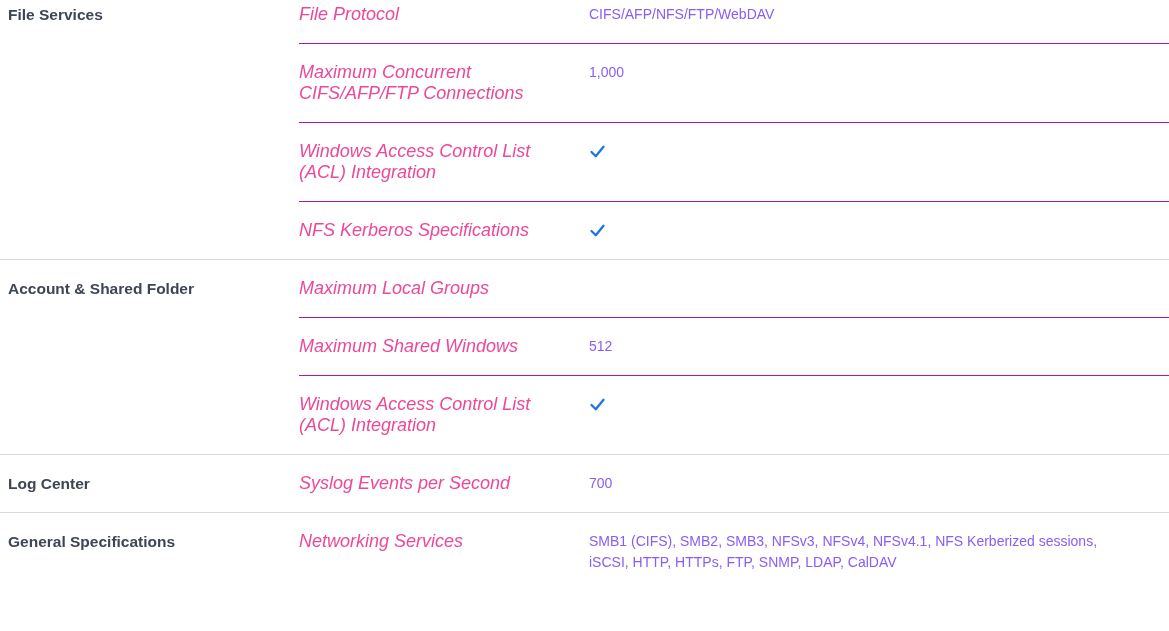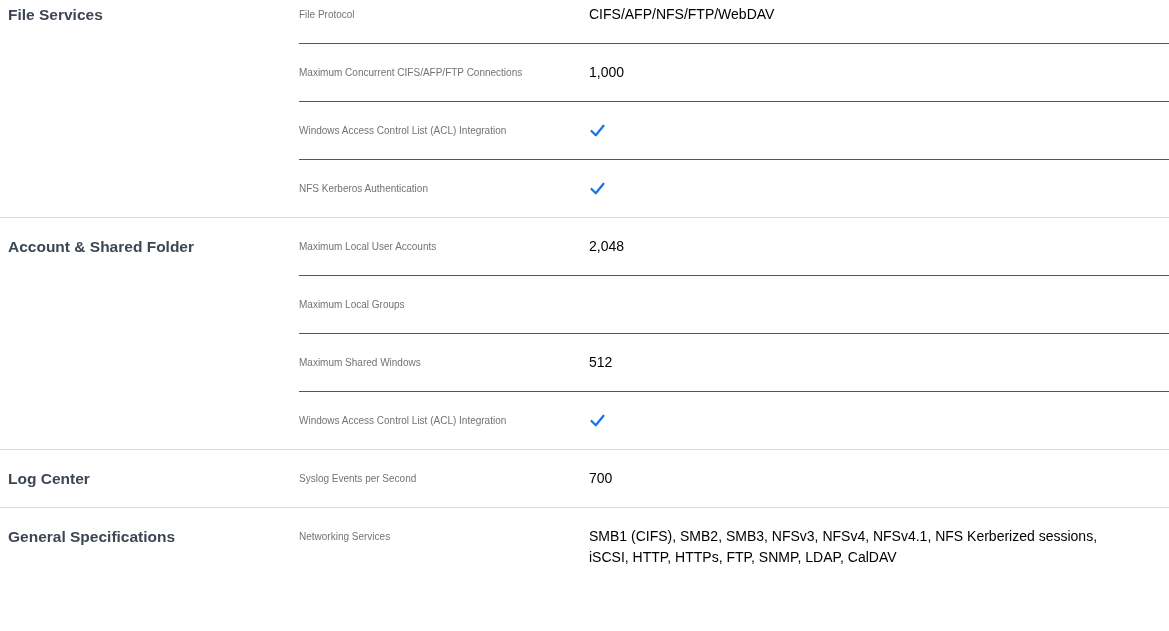--- a/index.html
+++ b/index.html
@@ -44,30 +44,31 @@
     padding: 18px 0;
     border-top: 1px solid #a21caf;
   }
   .spec-row:first-child {
     border-top: none;
   }
   .spec-label {
     width: 290px;
     flex: 0 0 290px;
     padding-right: 40px;
-    font-size: 10px;
-    color: #737373;
+    font-size: 18px;
+    color: #ec4899;
     line-height: 21px;
+    font-style: italic;
   }
   .spec-value {
     flex: 1;
     min-width: 0;
     padding-right: 30px;
     font-size: 14px;
-    color: #000000;
+    color: #8b5cf6;
     line-height: 21px;
   }
   .check {
     display: block;
     margin-top: 2px;
     stroke: var(--accent, #1b74e4);
   }
 </style>
 </head>
 <body>
@@ -89,37 +90,33 @@
   <div class="spec-row">
     <div class="spec-label">Windows Access Control List (ACL) Integration</div>
     <div class="spec-value">
   <svg class="check" width="17" height="17" viewBox="0 0 17 17" aria-hidden="true">
     <path d="M2.5 9 L6.8 13.2 L14.5 3.8" fill="none" stroke-width="2.3" stroke-linecap="round" stroke-linejoin="round"></path>
   </svg>
 </div>
   </div>
 
   <div class="spec-row">
-    <div class="spec-label">NFS Kerberos Authentication</div>
+    <div class="spec-label">NFS Kerberos Specifications</div>
     <div class="spec-value">
   <svg class="check" width="17" height="17" viewBox="0 0 17 17" aria-hidden="true">
     <path d="M2.5 9 L6.8 13.2 L14.5 3.8" fill="none" stroke-width="2.3" stroke-linecap="round" stroke-linejoin="round"></path>
   </svg>
 </div>
   </div>
 </div>
   </section>
 
   <section class="spec-section">
     <h3 class="section-title">Account &amp; Shared Folder</h3>
     <div class="section-rows">
-  <div class="spec-row">
-    <div class="spec-label">Maximum Local User Accounts</div>
-    <div class="spec-value">2,048</div>
-  </div>
 
   <div class="spec-row">
     <div class="spec-label">Maximum Local Groups</div>
   </div>
 
   <div class="spec-row">
     <div class="spec-label">Maximum Shared Windows</div>
     <div class="spec-value">512</div>
   </div>
 

